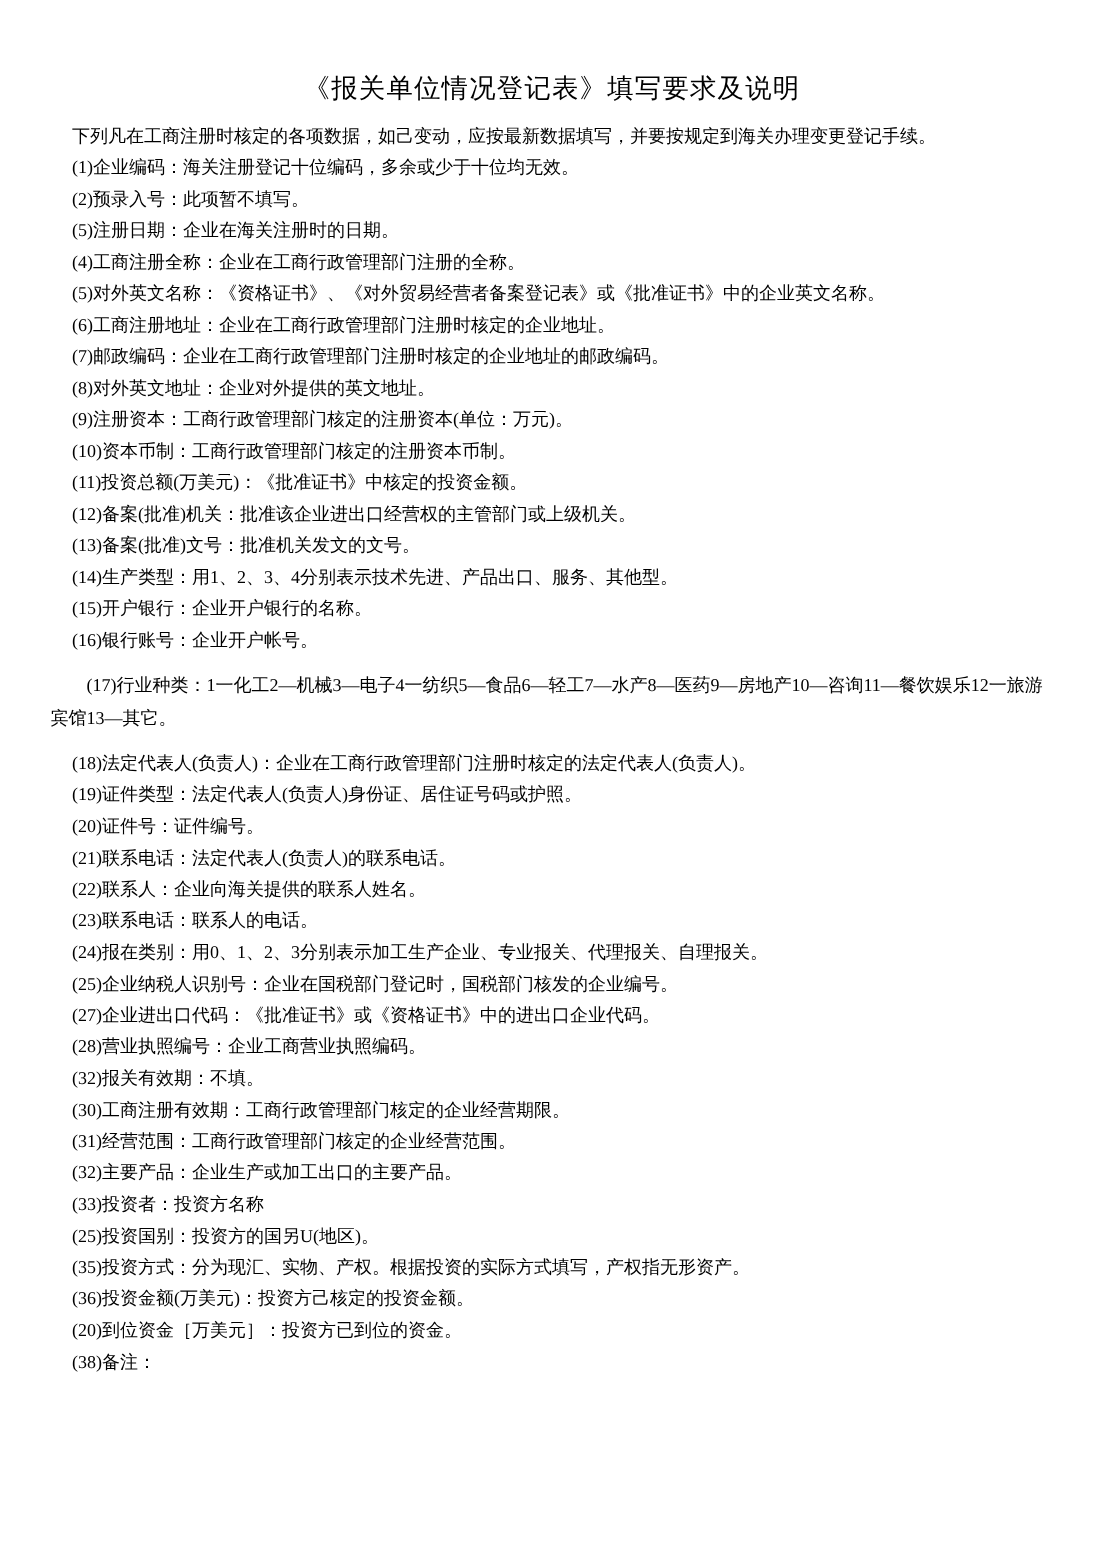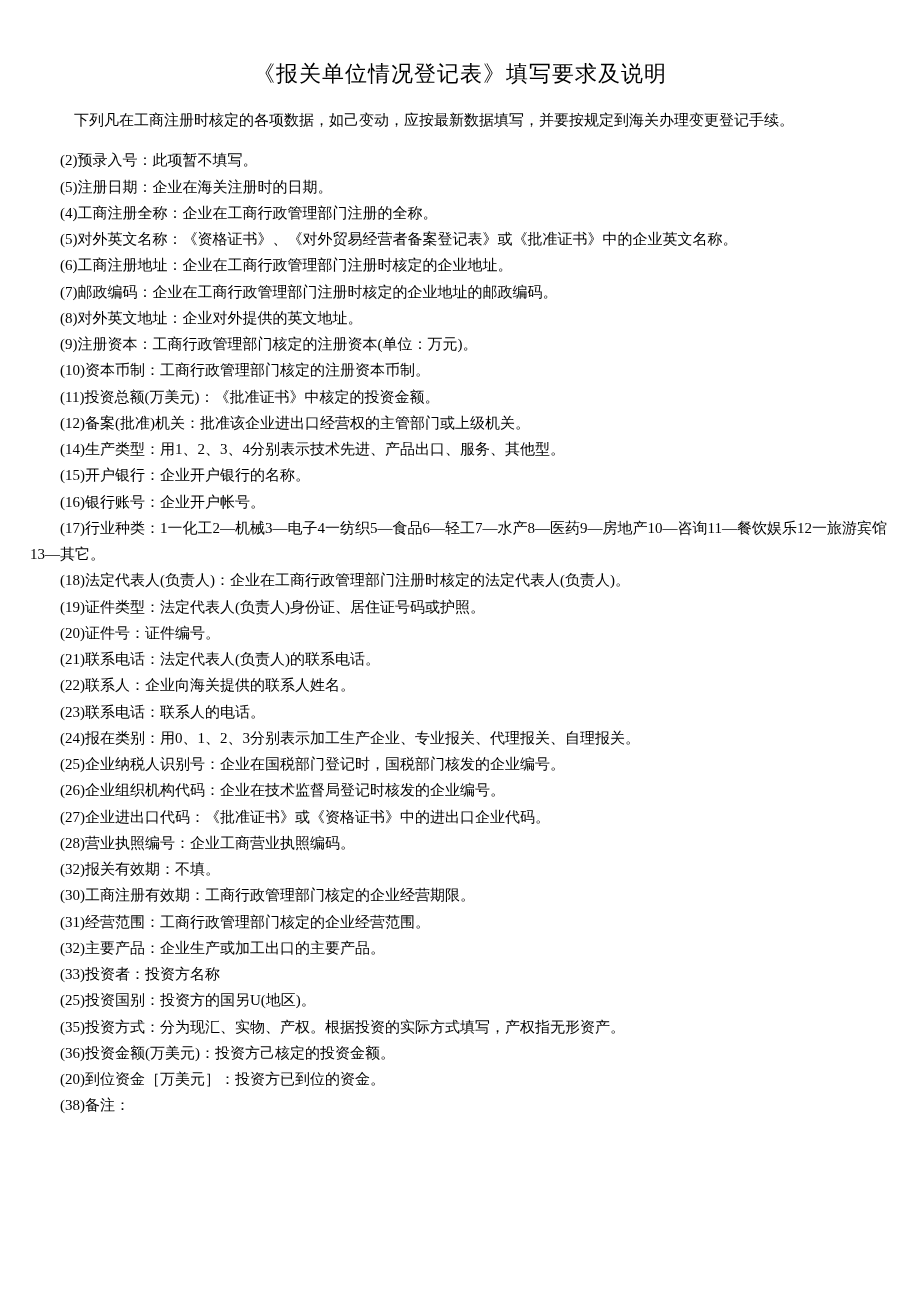--- a/index.html
+++ b/index.html
@@ -14,62 +14,63 @@
     }
     .title {
       text-align: center;
       font-size: 22px;
       font-weight: normal;
       margin-bottom: 8px;
       letter-spacing: 1px;
     }
     .intro {
       text-indent: 2em;
-      margin: 14px;
+      margin: 0;
       font-family: Liberation Serif, serif;
     }
     .item {
       text-indent: 2em;
       margin: 0;
     }
     .item-wrap {
       text-indent: 2em;
       margin: 0;
     }
   </style>
 </head>
 <body>
 
 <h1 class="title">《报关单位情况登记表》填写要求及说明</h1>
 <p class="intro">下列凡在工商注册时核定的各项数据，如己变动，应按最新数据填写，并要按规定到海关办理变更登记手续。</p>
 <div id="items-container">
+    <p class="item">(1)企业编码：海关注册登记十位编码，多余或少于十位均无效。</p>
     <p class="item">(2)预录入号：此项暂不填写。</p>
     <p class="item">(5)注册日期：企业在海关注册时的日期。</p>
     <p class="item">(4)工商注册全称：企业在工商行政管理部门注册的全称。</p>
     <p class="item">(5)对外英文名称：《资格证书》、《对外贸易经营者备案登记表》或《批准证书》中的企业英文名称。</p>
     <p class="item">(6)工商注册地址：企业在工商行政管理部门注册时核定的企业地址。</p>
     <p class="item">(7)邮政编码：企业在工商行政管理部门注册时核定的企业地址的邮政编码。</p>
     <p class="item">(8)对外英文地址：企业对外提供的英文地址。</p>
     <p class="item">(9)注册资本：工商行政管理部门核定的注册资本(单位：万元)。</p>
     <p class="item">(10)资本币制：工商行政管理部门核定的注册资本币制。</p>
     <p class="item">(11)投资总额(万美元)：《批准证书》中核定的投资金额。</p>
     <p class="item">(12)备案(批准)机关：批准该企业进出口经营权的主管部门或上级机关。</p>
+    <p class="item">(13)备案(批准)文号：批准机关发文的文号。</p>
     <p class="item">(14)生产类型：用1、2、3、4分别表示技术先进、产品出口、服务、其他型。</p>
     <p class="item">(15)开户银行：企业开户银行的名称。</p>
     <p class="item">(16)银行账号：企业开户帐号。</p>
-    <p class="item-wrap" style="text-indent: 2em; margin: 0px;">(17)行业种类：1一化工2—机械3—电子4一纺织5—食品6—轻工7—水产8—医药9—房地产10—咨询11—餐饮娱乐12一旅游宾馆13—其它。</p>
+    <p class="item-wrap" style="text-indent: 2em; margin: 12px;">(17)行业种类：1一化工2—机械3—电子4一纺织5—食品6—轻工7—水产8—医药9—房地产10—咨询11—餐饮娱乐12一旅游宾馆13—其它。</p>
     <p class="item">(18)法定代表人(负责人)：企业在工商行政管理部门注册时核定的法定代表人(负责人)。</p>
     <p class="item">(19)证件类型：法定代表人(负责人)身份证、居住证号码或护照。</p>
     <p class="item">(20)证件号：证件编号。</p>
     <p class="item">(21)联系电话：法定代表人(负责人)的联系电话。</p>
     <p class="item">(22)联系人：企业向海关提供的联系人姓名。</p>
     <p class="item">(23)联系电话：联系人的电话。</p>
     <p class="item">(24)报在类别：用0、1、2、3分别表示加工生产企业、专业报关、代理报关、自理报关。</p>
     <p class="item">(25)企业纳税人识别号：企业在国税部门登记时，国税部门核发的企业编号。</p>
-    <p class="item">(26)企业组织机构代码：企业在技术监督局登记时核发的企业编号。</p>
     <p class="item">(27)企业进出口代码：《批准证书》或《资格证书》中的进出口企业代码。</p>
     <p class="item">(28)营业执照编号：企业工商营业执照编码。</p>
     <p class="item">(32)报关有效期：不填。</p>
     <p class="item">(30)工商注册有效期：工商行政管理部门核定的企业经营期限。</p>
     <p class="item">(31)经营范围：工商行政管理部门核定的企业经营范围。</p>
     <p class="item">(32)主要产品：企业生产或加工出口的主要产品。</p>
     <p class="item">(33)投资者：投资方名称</p>
     <p class="item">(25)投资国别：投资方的国另U(地区)。</p>
     <p class="item">(35)投资方式：分为现汇、实物、产权。根据投资的实际方式填写，产权指无形资产。</p>
     <p class="item">(36)投资金额(万美元)：投资方己核定的投资金额。</p>

